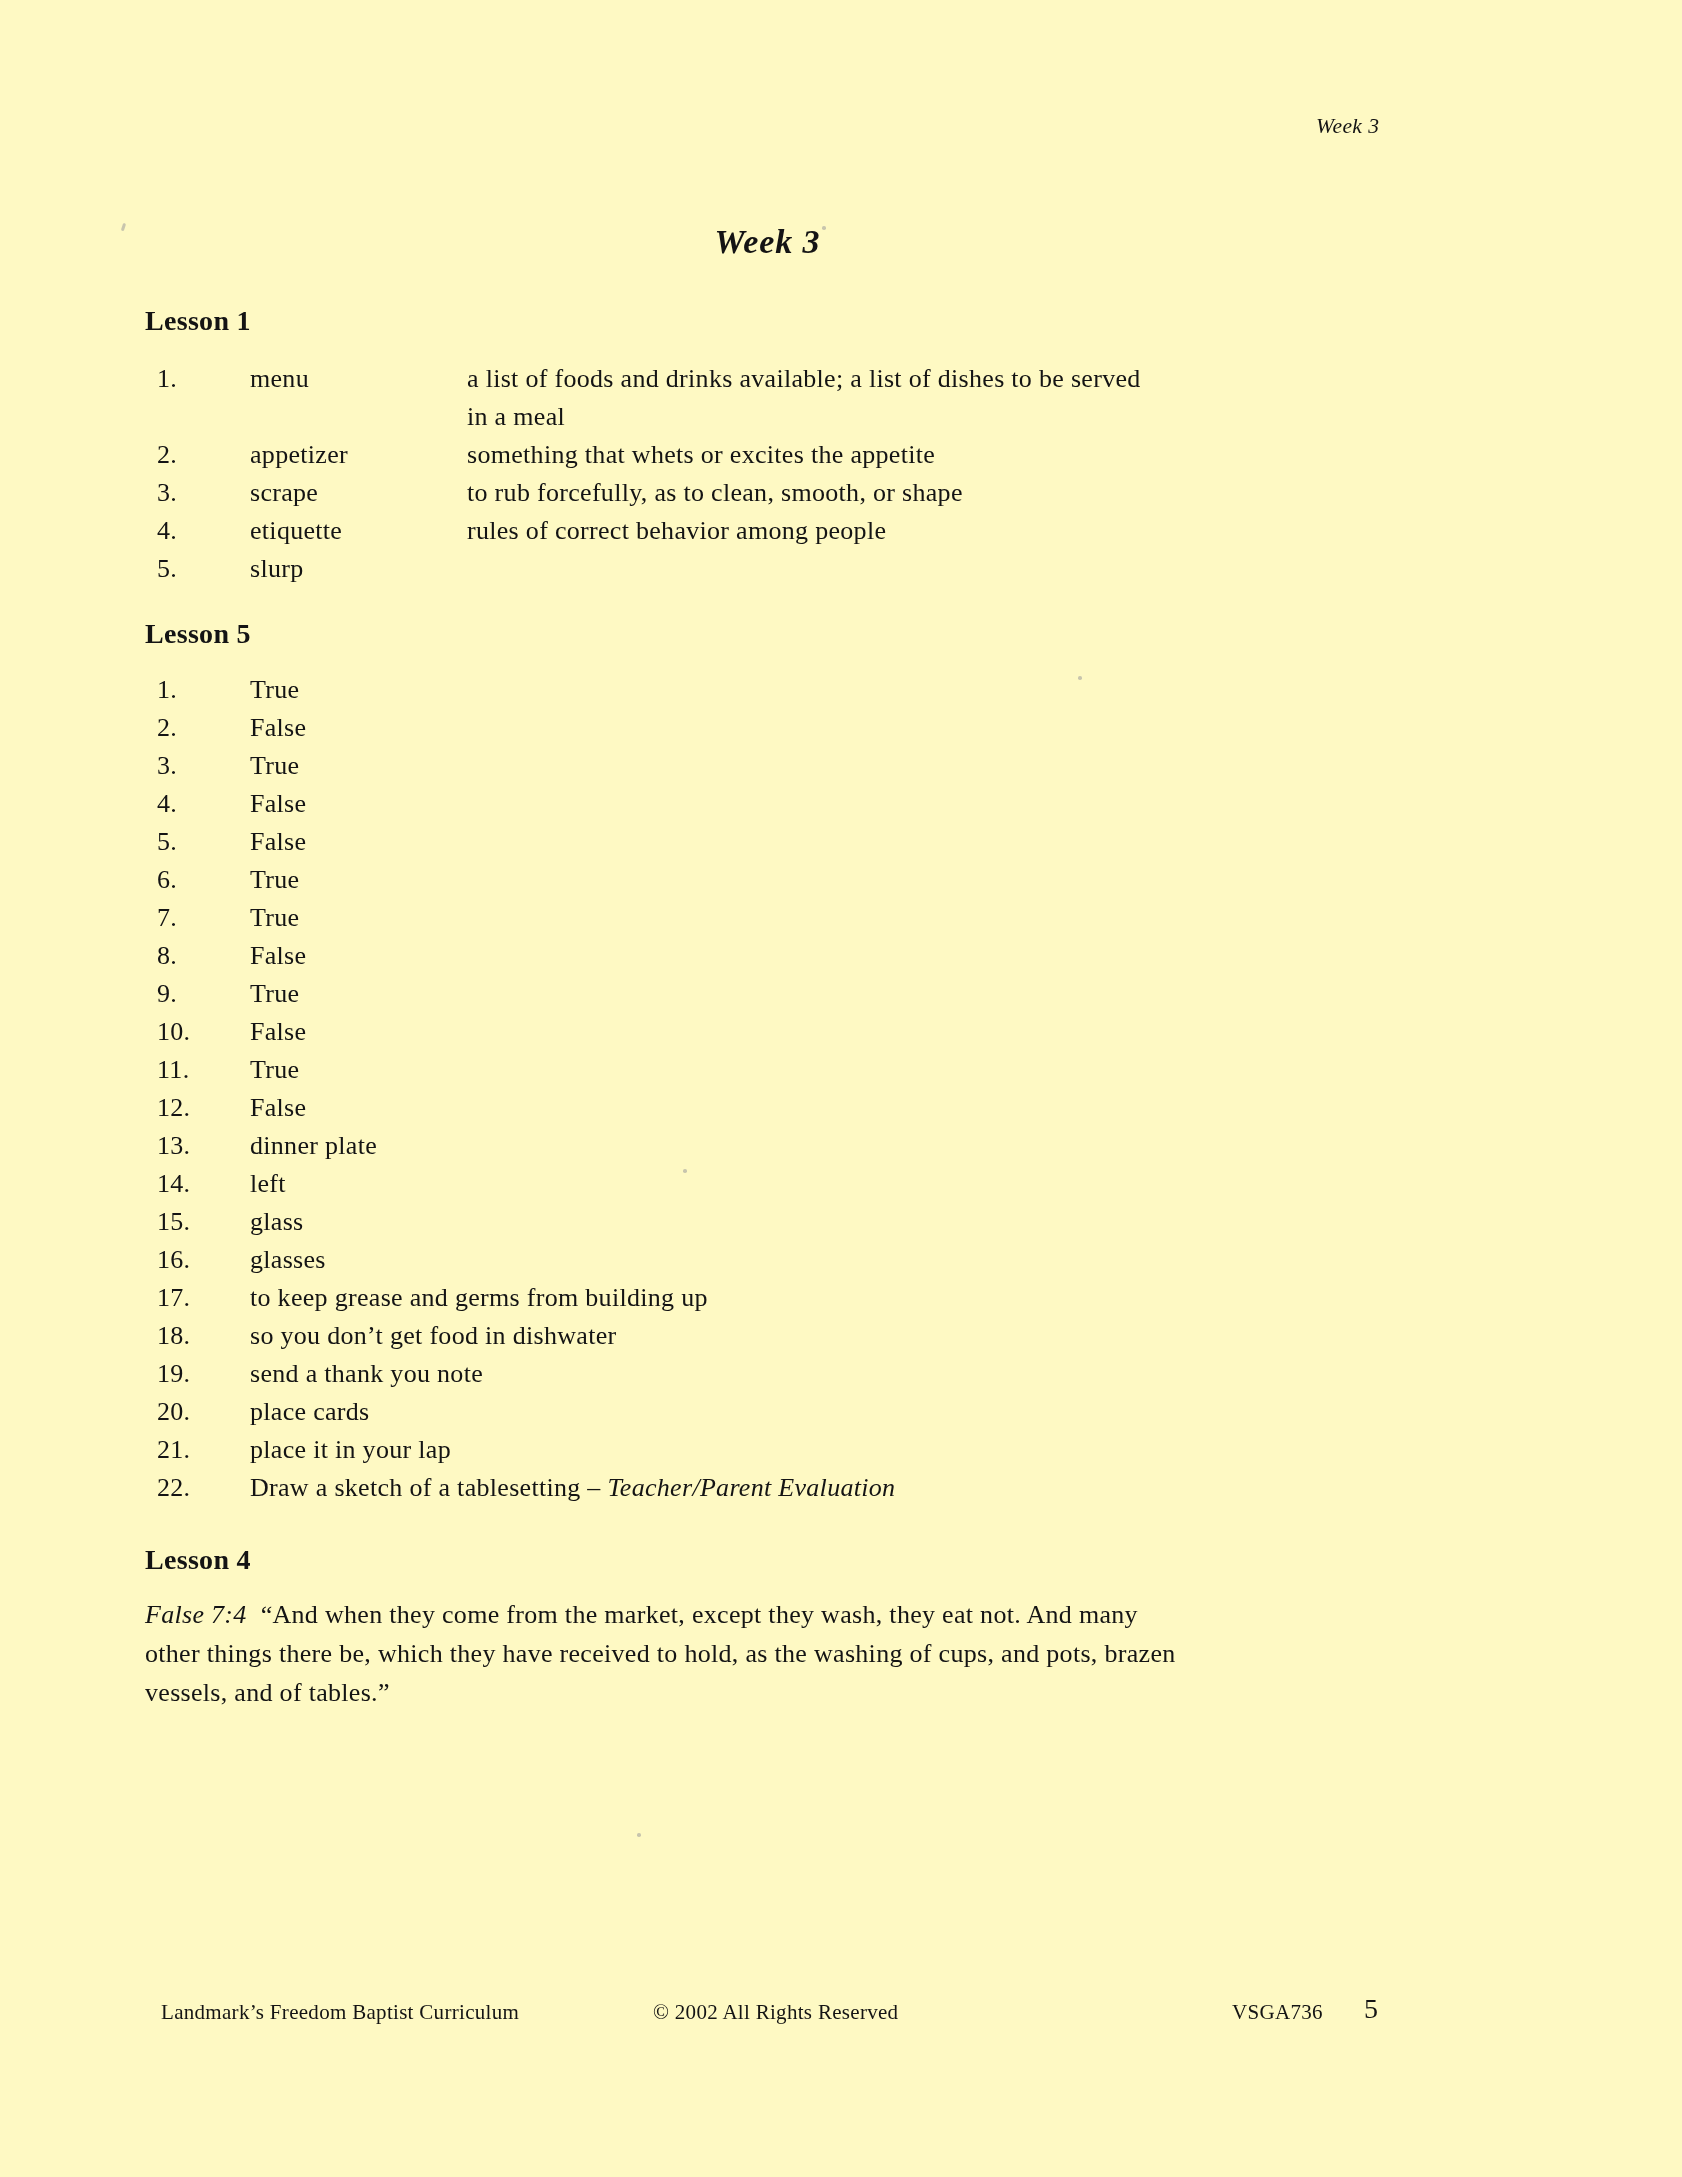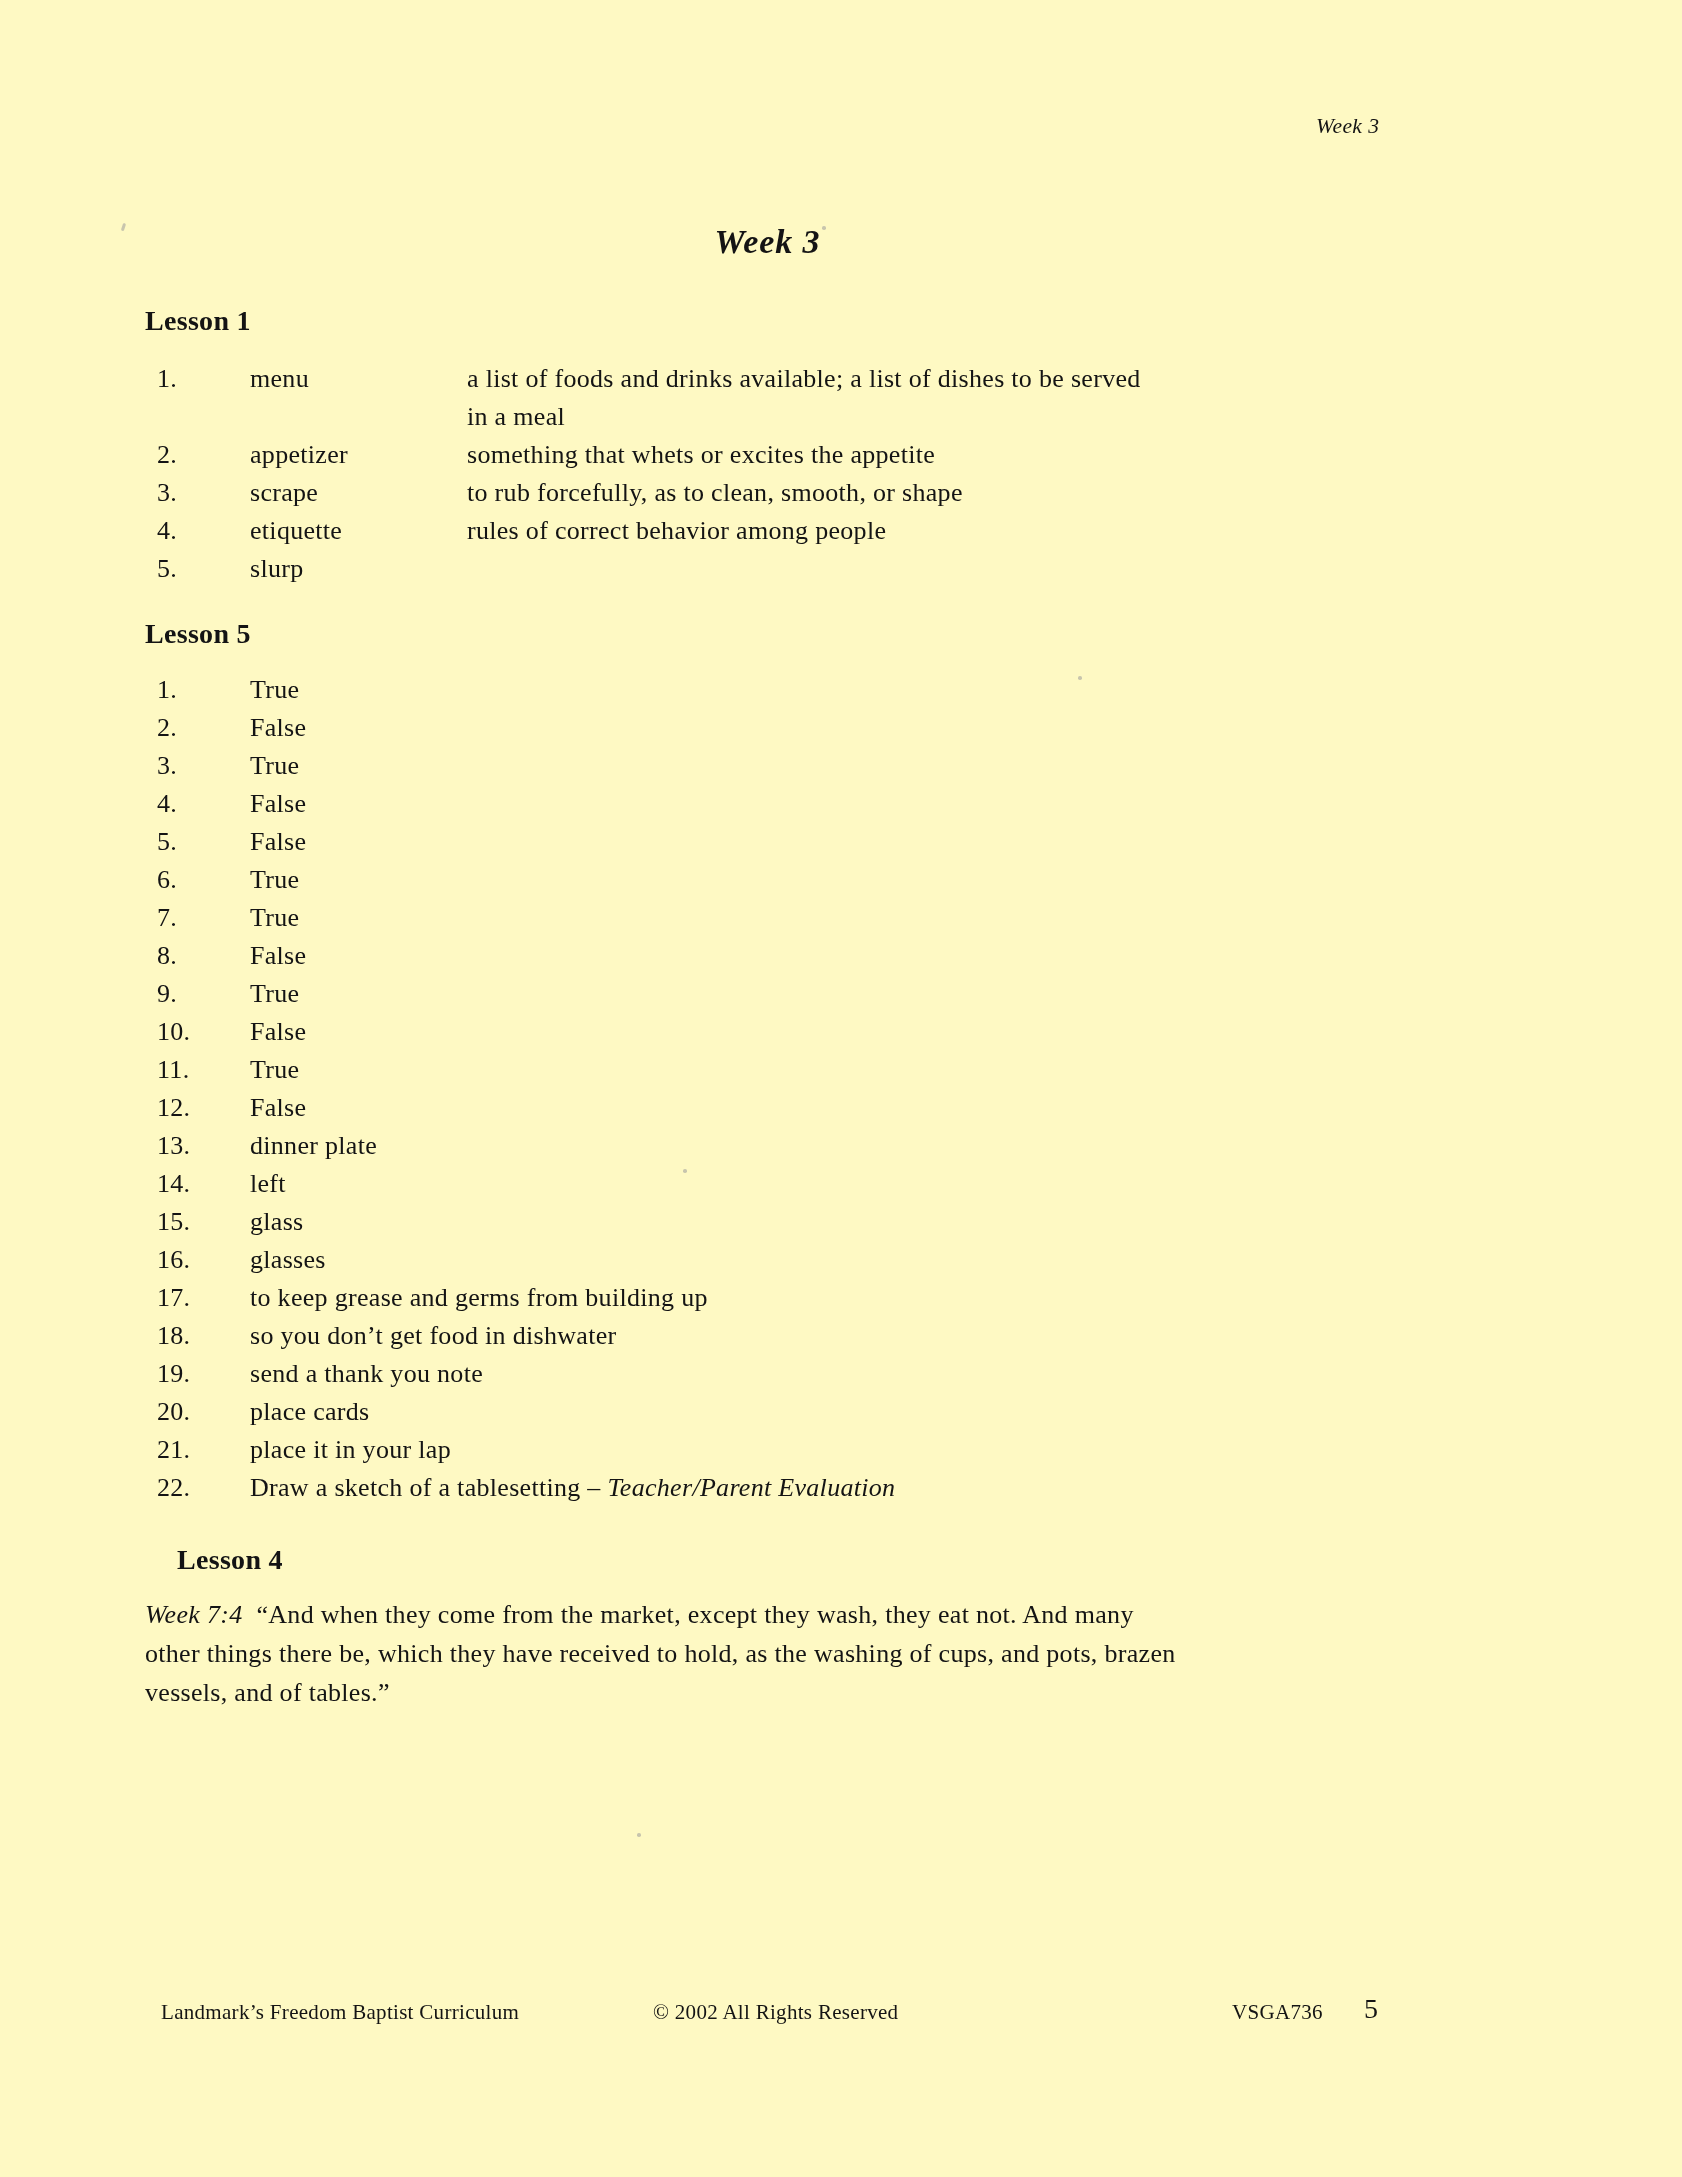--- a/index.html
+++ b/index.html
@@ -50,21 +50,21 @@
     line-height: 38px;
     letter-spacing: 0.3px;
   }
   .lesson-heading {
     font-size: 28px;
     font-weight: bold;
     line-height: 33px;
     margin: 0;
   }
   .heading-l3 { margin-top: 29px; }
-  .heading-l4 { margin-top: 36px; margin-left: 32px; }
+  .heading-l4 { margin-top: 36px; }
 
   .vocab-list { margin-top: 22.5px; }
   .answer-list { margin-top: 21px; }
 
   .row {
     display: grid;
     grid-template-columns: 105px 217px 1fr;
   }
   .row-2col {
     display: grid;
@@ -246,21 +246,21 @@
       </div>
       <div class="row-2col">
         <span class="num">22.</span>
         <span class="ans"><span>Draw a sketch of a tablesetting – </span><span class="eval-italic">Teacher/Parent Evaluation</span></span>
       </div>
     </div>
 
     <h2 class="lesson-heading heading-l4">Lesson 4</h2>
 
     <p class="verse">
-      <span class="vline"><span class="verse-ref">Week 7:4</span><span>“And when they come from the market, except they wash, they eat not. And many</span></span>
+      <span class="vline"><span class="verse-ref">False 7:4</span><span>“And when they come from the market, except they wash, they eat not. And many</span></span>
       <span class="vline">other things there be, which they have received to hold, as the washing of cups, and pots, brazen</span>
       <span class="vline">vessels, and of tables.”</span>
     </p>
 
   </div>
 
   <div class="footer">
     <span class="footer-left">Landmark’s Freedom Baptist Curriculum</span>
     <span class="footer-center">© 2002 All Rights Reserved</span>
     <span class="footer-code">VSGA736</span>

